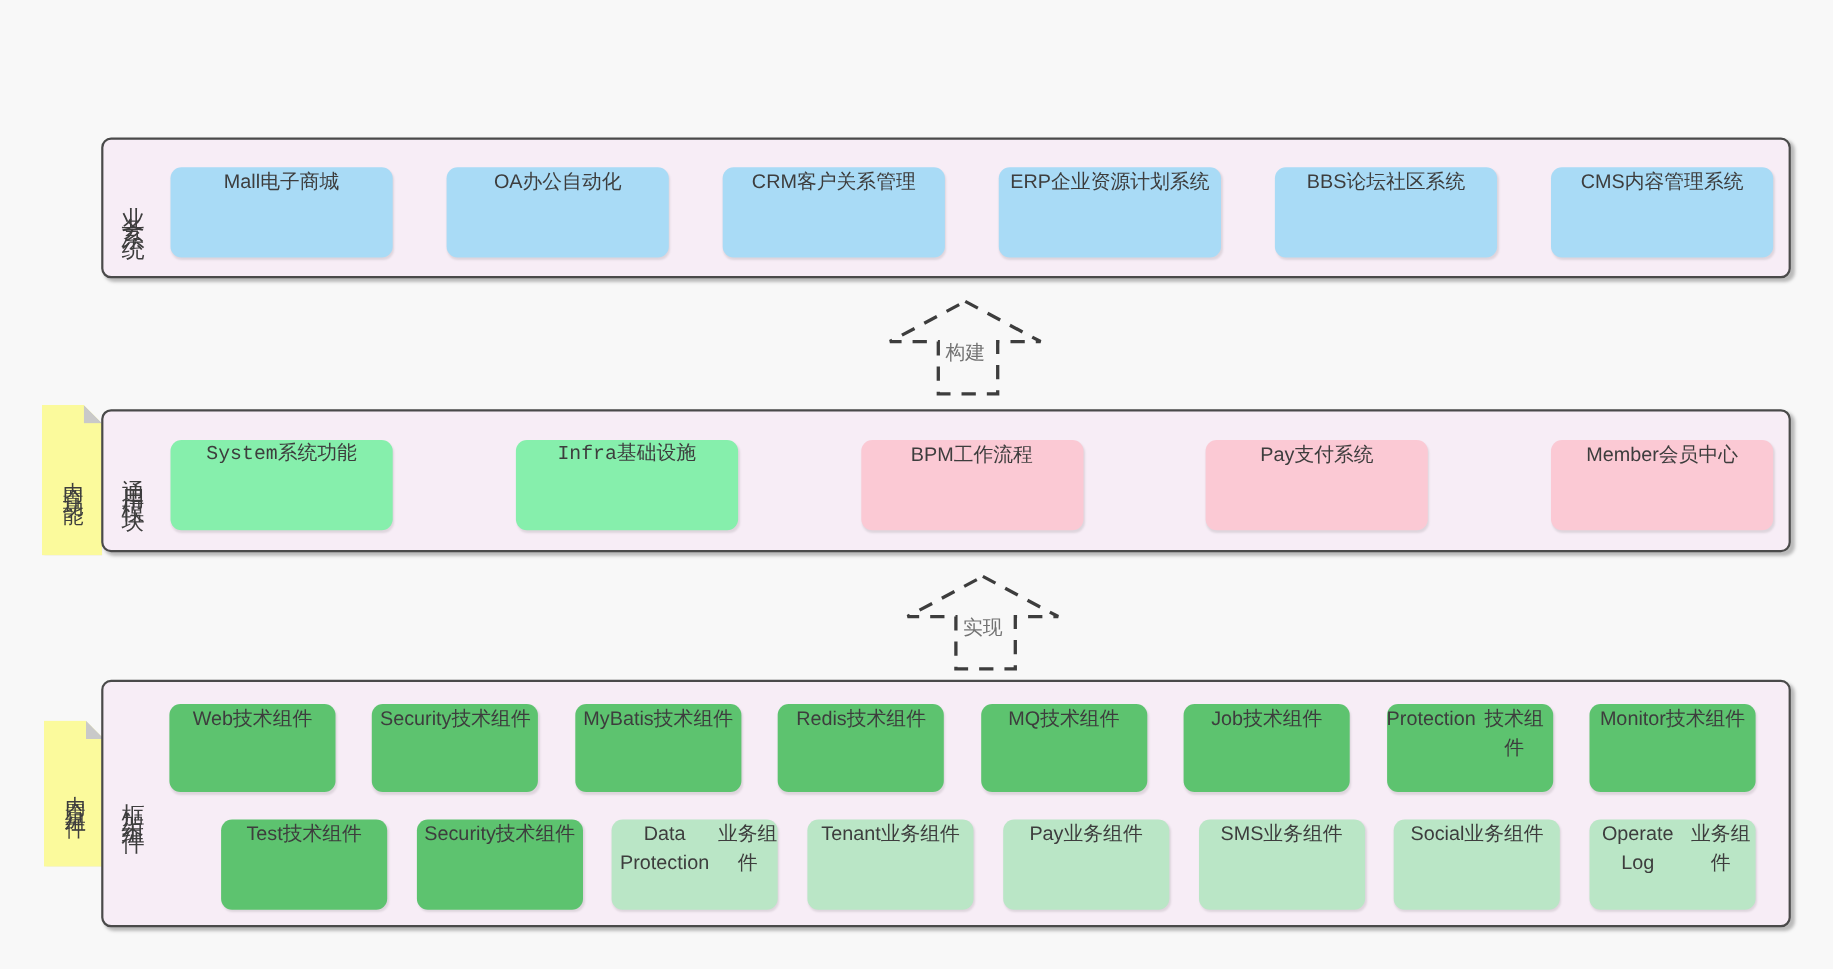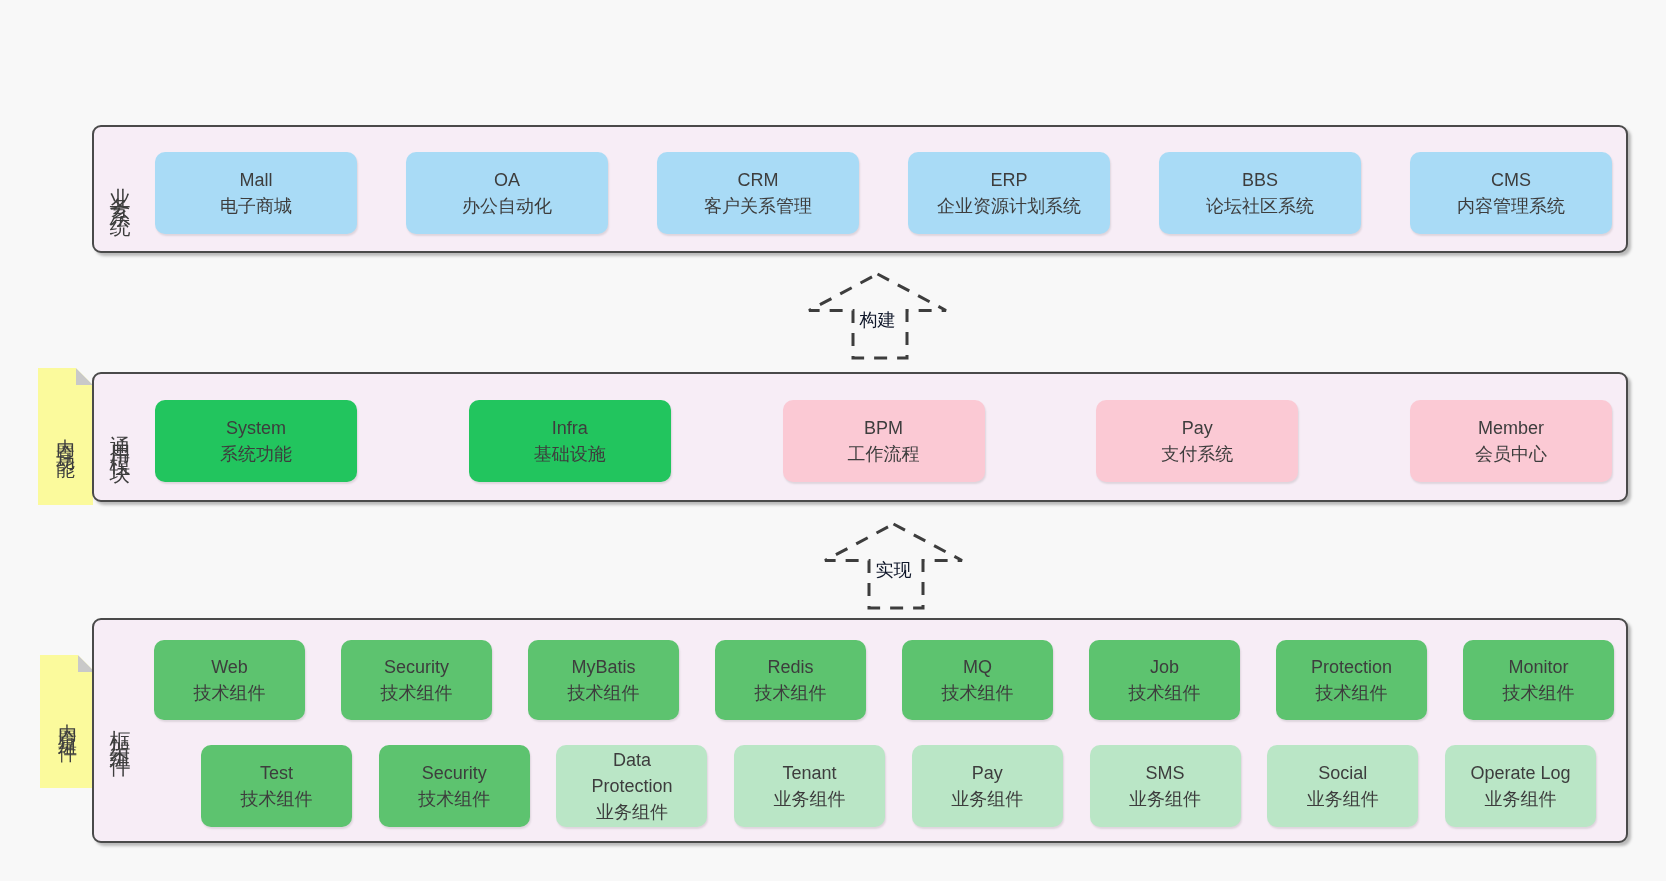--- a/index.html
+++ b/index.html
@@ -18,32 +18,32 @@
   #band-framework{top:618px;height:225px;}
   .vlabel{
     position:absolute;left:8px;top:0;bottom:0;width:36px;
     display:flex;align-items:center;justify-content:center;
     writing-mode:vertical-rl;text-orientation:upright;
     font-size:21px;letter-spacing:9px;color:#3d3d3d;
   }
   .row{position:absolute;display:flex;justify-content:space-between;}
   .row-wide{left:61px;right:14px;top:25px;height:82px;}
   #band-modules .row-wide{top:26px;}
-  .frow1{left:60px;right:12px;top:20px;height:80px;}
+  .frow1{left:60px;right:30px;top:20px;height:80px;}
   .frow2{left:60px;right:30px;top:125px;height:82px;margin-left:47px;}
   
   .box{
-    display:flex;flex-direction:column;align-items:center;justify-content:center;
+    display:flex;flex-direction:row;align-items:flex-start;justify-content:center;
     border-radius:10px;text-align:center;font-size:18px;line-height:26px;
     box-shadow:1px 2px 2px rgba(0,0,0,0.10);
   }
   .box-wide{width:202px;height:100%;}
   .box-sm{width:151px;height:100%;}
   .blue{background:#a9dbf6;}
-  .red{background:#22c55e;}
+  .red{background:#86efac;font-family:Liberation Mono, monospace;}
   .pink{background:#fbc9d4;}
   .green{background:#5dc36f;}
   .green-light{background:#bae6c6;}
   .bname.wrapname{max-width:112px;}
   
   .sticky{
     position:absolute;width:55px;background:#fbfa9c;z-index:1;
     clip-path:polygon(0 0,calc(100% - 17px) 0,100% 17px,100% 100%,0 100%);
     display:flex;align-items:center;justify-content:center;
     filter:drop-shadow(2px 2px 1px rgba(0,0,0,0.2));
@@ -58,21 +58,21 @@
     position:absolute;top:0;right:0;width:17px;height:17px;background:#c9c9c9;
     clip-path:polygon(0 0,100% 100%,0 100%);
   }
   
   .arrow{position:absolute;width:141px;height:88px;z-index:3;}
   #arrow-build{left:807px;top:272px;}
   #arrow-implement{left:823px;top:522px;}
   .arrow svg{position:absolute;left:0;top:0;}
   .arrow .alabel{
     position:absolute;left:50%;top:48px;transform:translate(-50%,-50%);
-    background:#f8f8f8;padding:1px 3px;font-size:18px;color:#0f172a;white-space:nowrap;
+    background:#f8f8f8;padding:1px 3px;font-size:18px;color:#737373;white-space:nowrap;
   }
 </style>
 </head>
 <body>
 
 <div id="canvas">
 
   <div class="sticky" id="sticky-modules">
     <div class="fold"></div>
     <span class="stext">内置功能</span>

